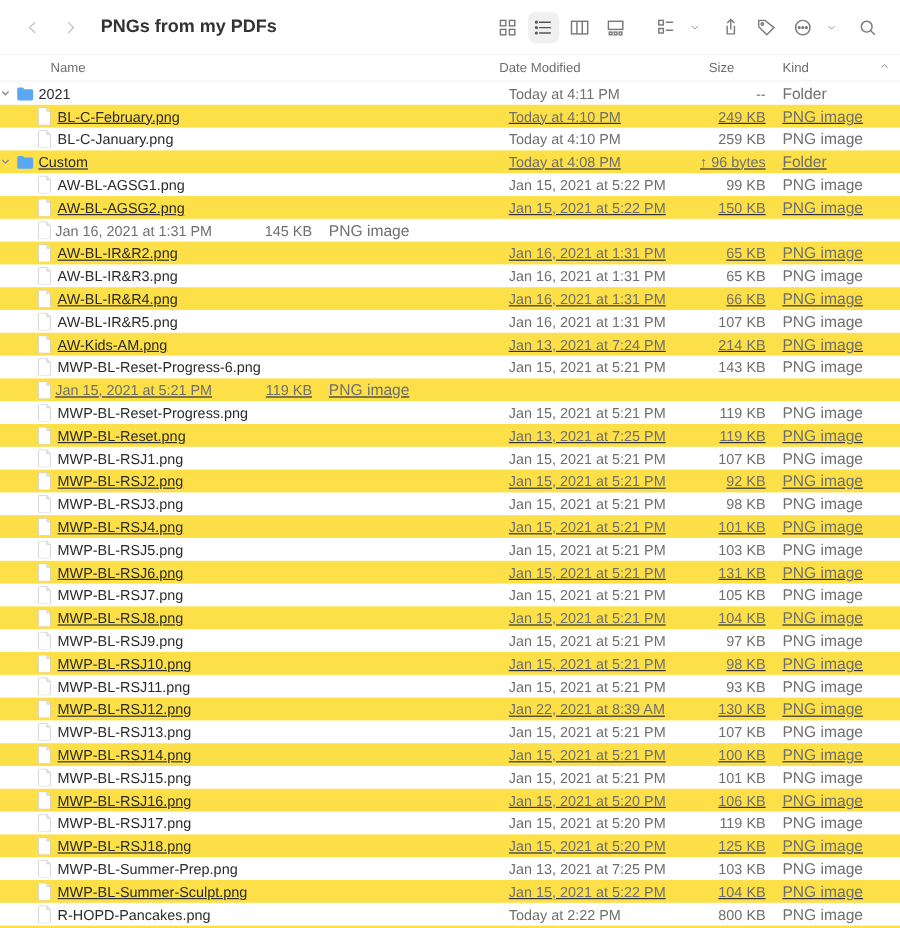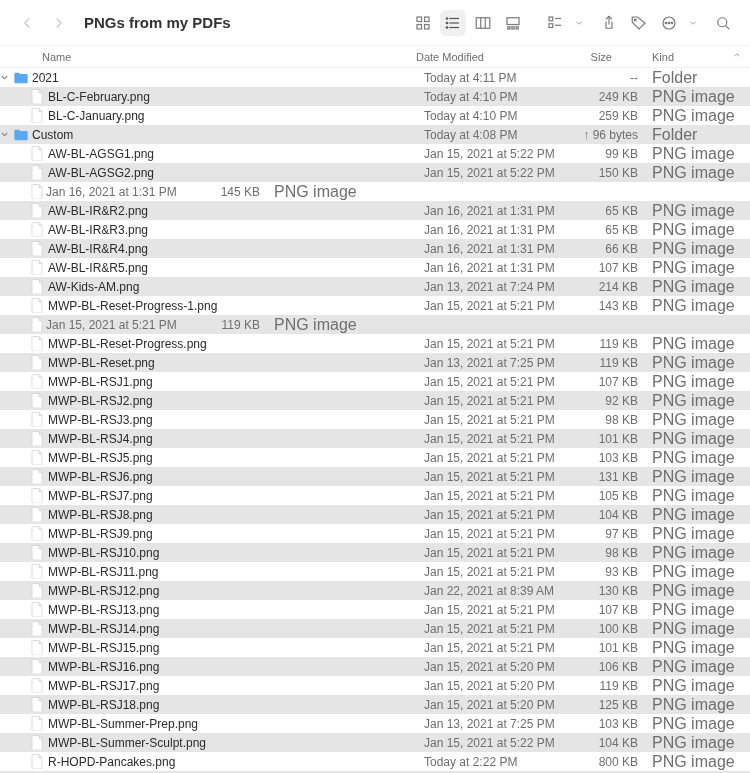--- a/index.html
+++ b/index.html
@@ -23,28 +23,28 @@
     position: relative;
   }
   .header .col-name { flex: 1 1 auto; }
   .header .col-date { width: 156px; }
   .header .col-size { width: 80px; text-align: right; padding-right: 40px; }
   .header .col-kind { width: 98px; }
   .header .mini-chevron { position: absolute; right: 8px; top: 4px; color: #888; }
 
   .files { height: 705px; overflow-y: auto; }
   .row { display: flex; align-items: center; height: 19px; font-size: 12px; }
-  .row.alt { background: #e5e5e5; }
+  .row.alt { background: #fde047; text-decoration: underline; }
   .row .indent { flex-shrink: 0; }
   .row .disclosure { width: 12px; display: inline-flex; align-items: center; color: #8a8a8a; }
   .row .icon { width: 18px; display: inline-flex; align-items: center; justify-content: center; }
   .row .name { flex: 1 1 auto; white-space: nowrap; overflow: hidden; text-overflow: ellipsis; padding-left: 2px; color: #2b2b2b; }
   .row .date { width: 156px; color: #6f6f6f; font-size: 12px; white-space: nowrap; }
   .row .size { width: 72px; text-align: right; color: #6f6f6f; font-size: 12px; padding-right: 14px; white-space: nowrap; }
-  .row .kind { width: 98px; color: #6f6f6f; font-size: 16px; white-space: nowrap; }
+  .row .kind { width: 98px; color: #6f6f6f; font-size: 13px; white-space: nowrap; }
 
   .icon svg { display: block; }
   .folder-icon { width: 16px; height: 14px; }
   .file-icon { width: 13px; height: 15px; }
 </style>
 </head>
 <body>
 
 <div class="toolbar">
   <span class="tb-btn disabled">
@@ -332,21 +332,21 @@
     </div>
     <div class="row">
       <span class="indent" style="width: 16px;"></span>
       <span class="disclosure"></span>
       <span class="icon">
         <svg class="file-icon" viewBox="0 0 24 30">
           <path d="M3 1h12l6 6v21c0 1-.9 2-2 2H3c-1.1 0-2-1-2-2V3c0-1.1.9-2 2-2z" fill="#ffffff" stroke="#c7c7c7" stroke-width="1.2"></path>
           <path d="M15 1v6h6" fill="#e8e8e8" stroke="#c7c7c7" stroke-width="1.2"></path>
         </svg>
       </span>
-      <span class="name">MWP-BL-Reset-Progress-1.png</span>
+      <span class="name">MWP-BL-Reset-Progress-6.png</span>
       <span class="date">Jan 15, 2021 at 5:21 PM</span>
       <span class="size">143 KB</span>
       <span class="kind">PNG image</span>
     </div>
     <div class="row alt">
       <span class="indent" style="width: 16px;"></span>
       <span class="disclosure"></span>
       <span class="icon">
         <svg class="file-icon" viewBox="0 0 24 30">
           <path d="M3 1h12l6 6v21c0 1-.9 2-2 2H3c-1.1 0-2-1-2-2V3c0-1.1.9-2 2-2z" fill="#ffffff" stroke="#c7c7c7" stroke-width="1.2"></path>

